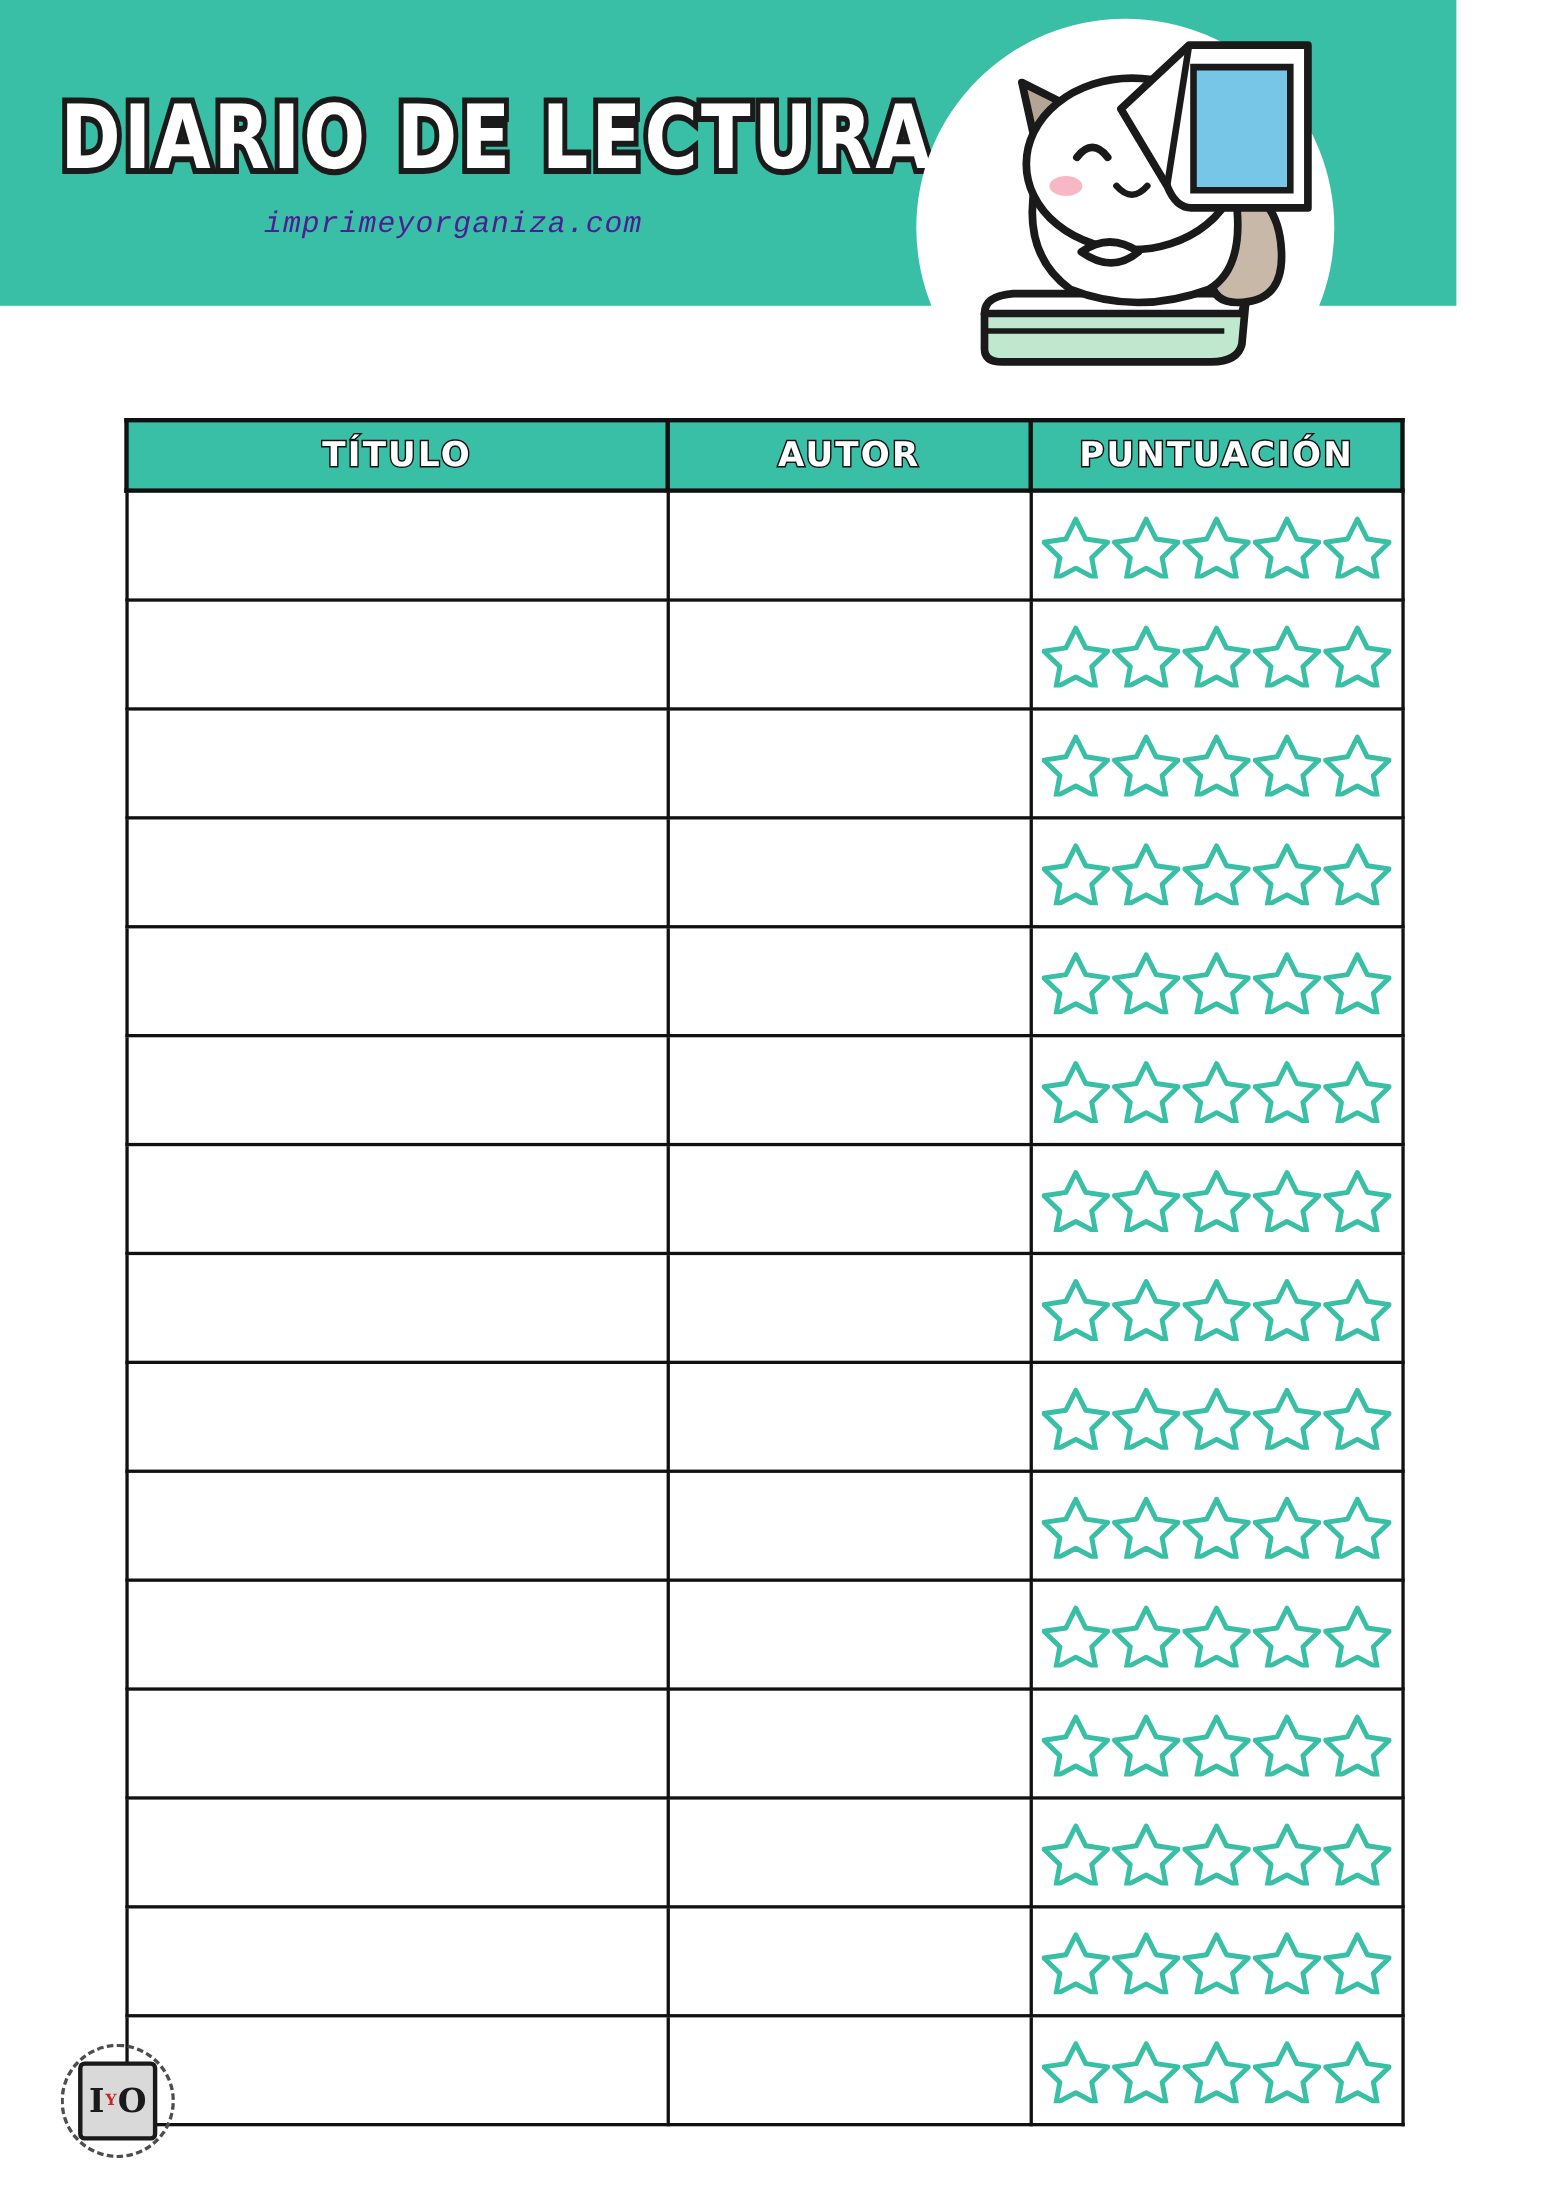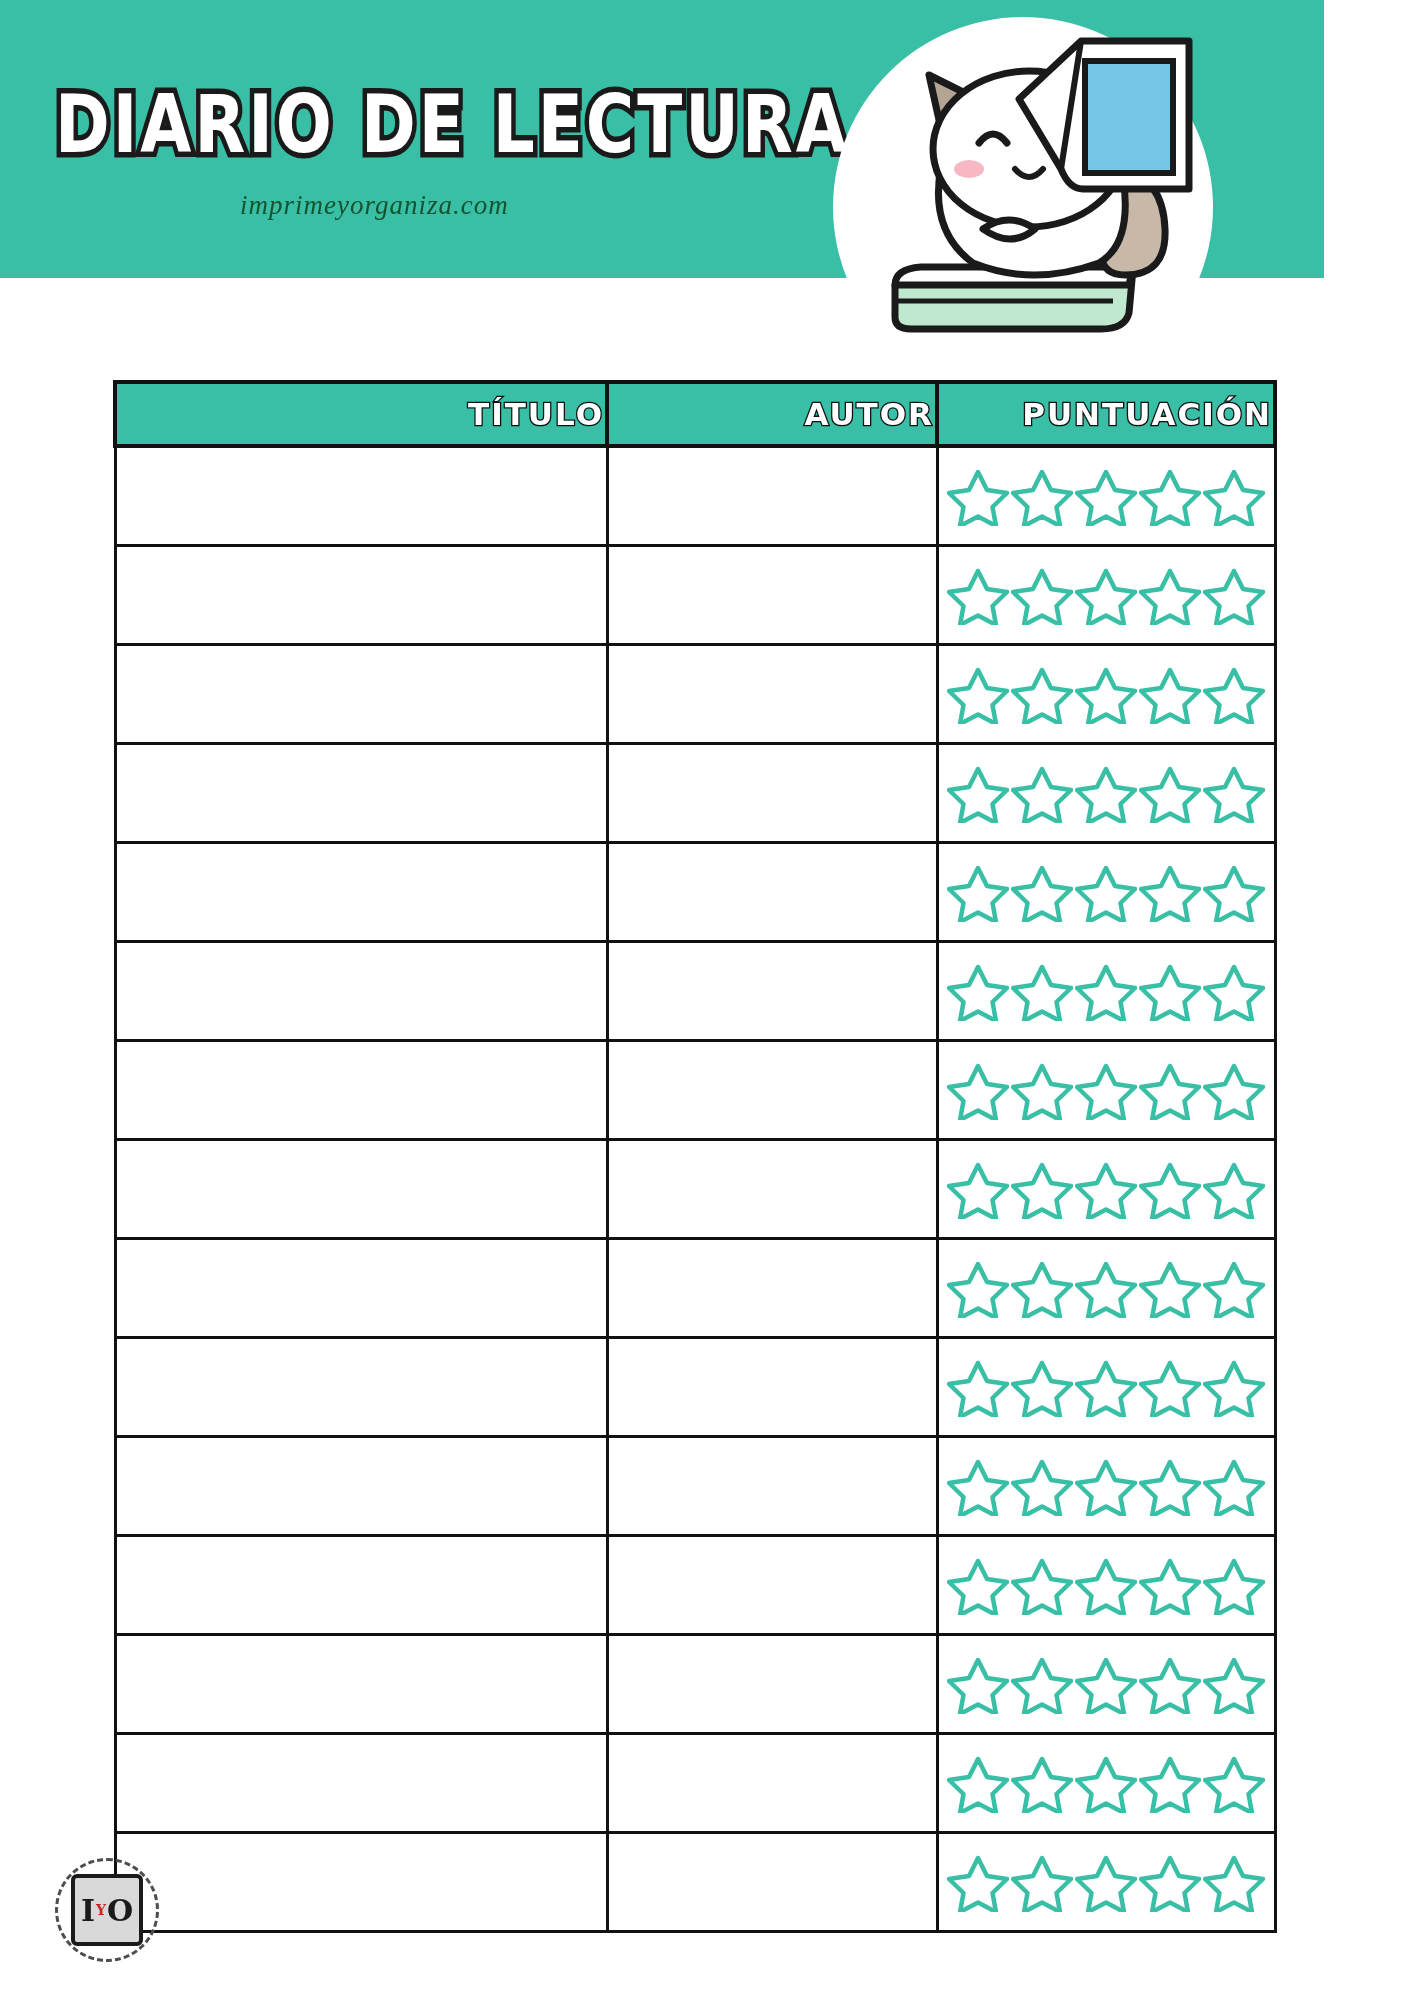--- a/index.html
+++ b/index.html
@@ -43,24 +43,24 @@
     -webkit-text-stroke: 9px #1a1a1a;
     paint-order: stroke fill;
     text-transform: uppercase;
     transform: scaleY(1.22);
     transform-origin: left top;
   }
   .subtitle {
     position: absolute;
     left: 240px;
     top: 190px;
-    font-family: Liberation Serif, serif;
+    font-family: Liberation Mono, monospace;
     font-style: italic;
     font-size: 27px;
-    color: #14532d;
+    color: #4c1d95;
     letter-spacing: 1px;
   }
 
   
   .cat-circle {
     position: absolute;
     left: 833px;
     top: 17px;
     width: 380px;
     height: 380px;
@@ -93,21 +93,20 @@
     color: #ffffff;
     font-family: "DejaVu Sans", sans-serif;
     font-weight: bold;
     font-size: 31px;
     letter-spacing: 2px;
     height: 58px;
     border: 4px solid #111111;
     -webkit-text-stroke: 2.6px #111111;
     paint-order: stroke fill;
     text-transform: uppercase;
-    text-align: right;
   }
   table.reading-log td {
     border: 3px solid #111111;
     height: 96px;
     padding: 0;
     vertical-align: middle;
   }
   col.col-title { width: 492px; }
   col.col-author { width: 330px; }
   col.col-score { width: 338px; }

